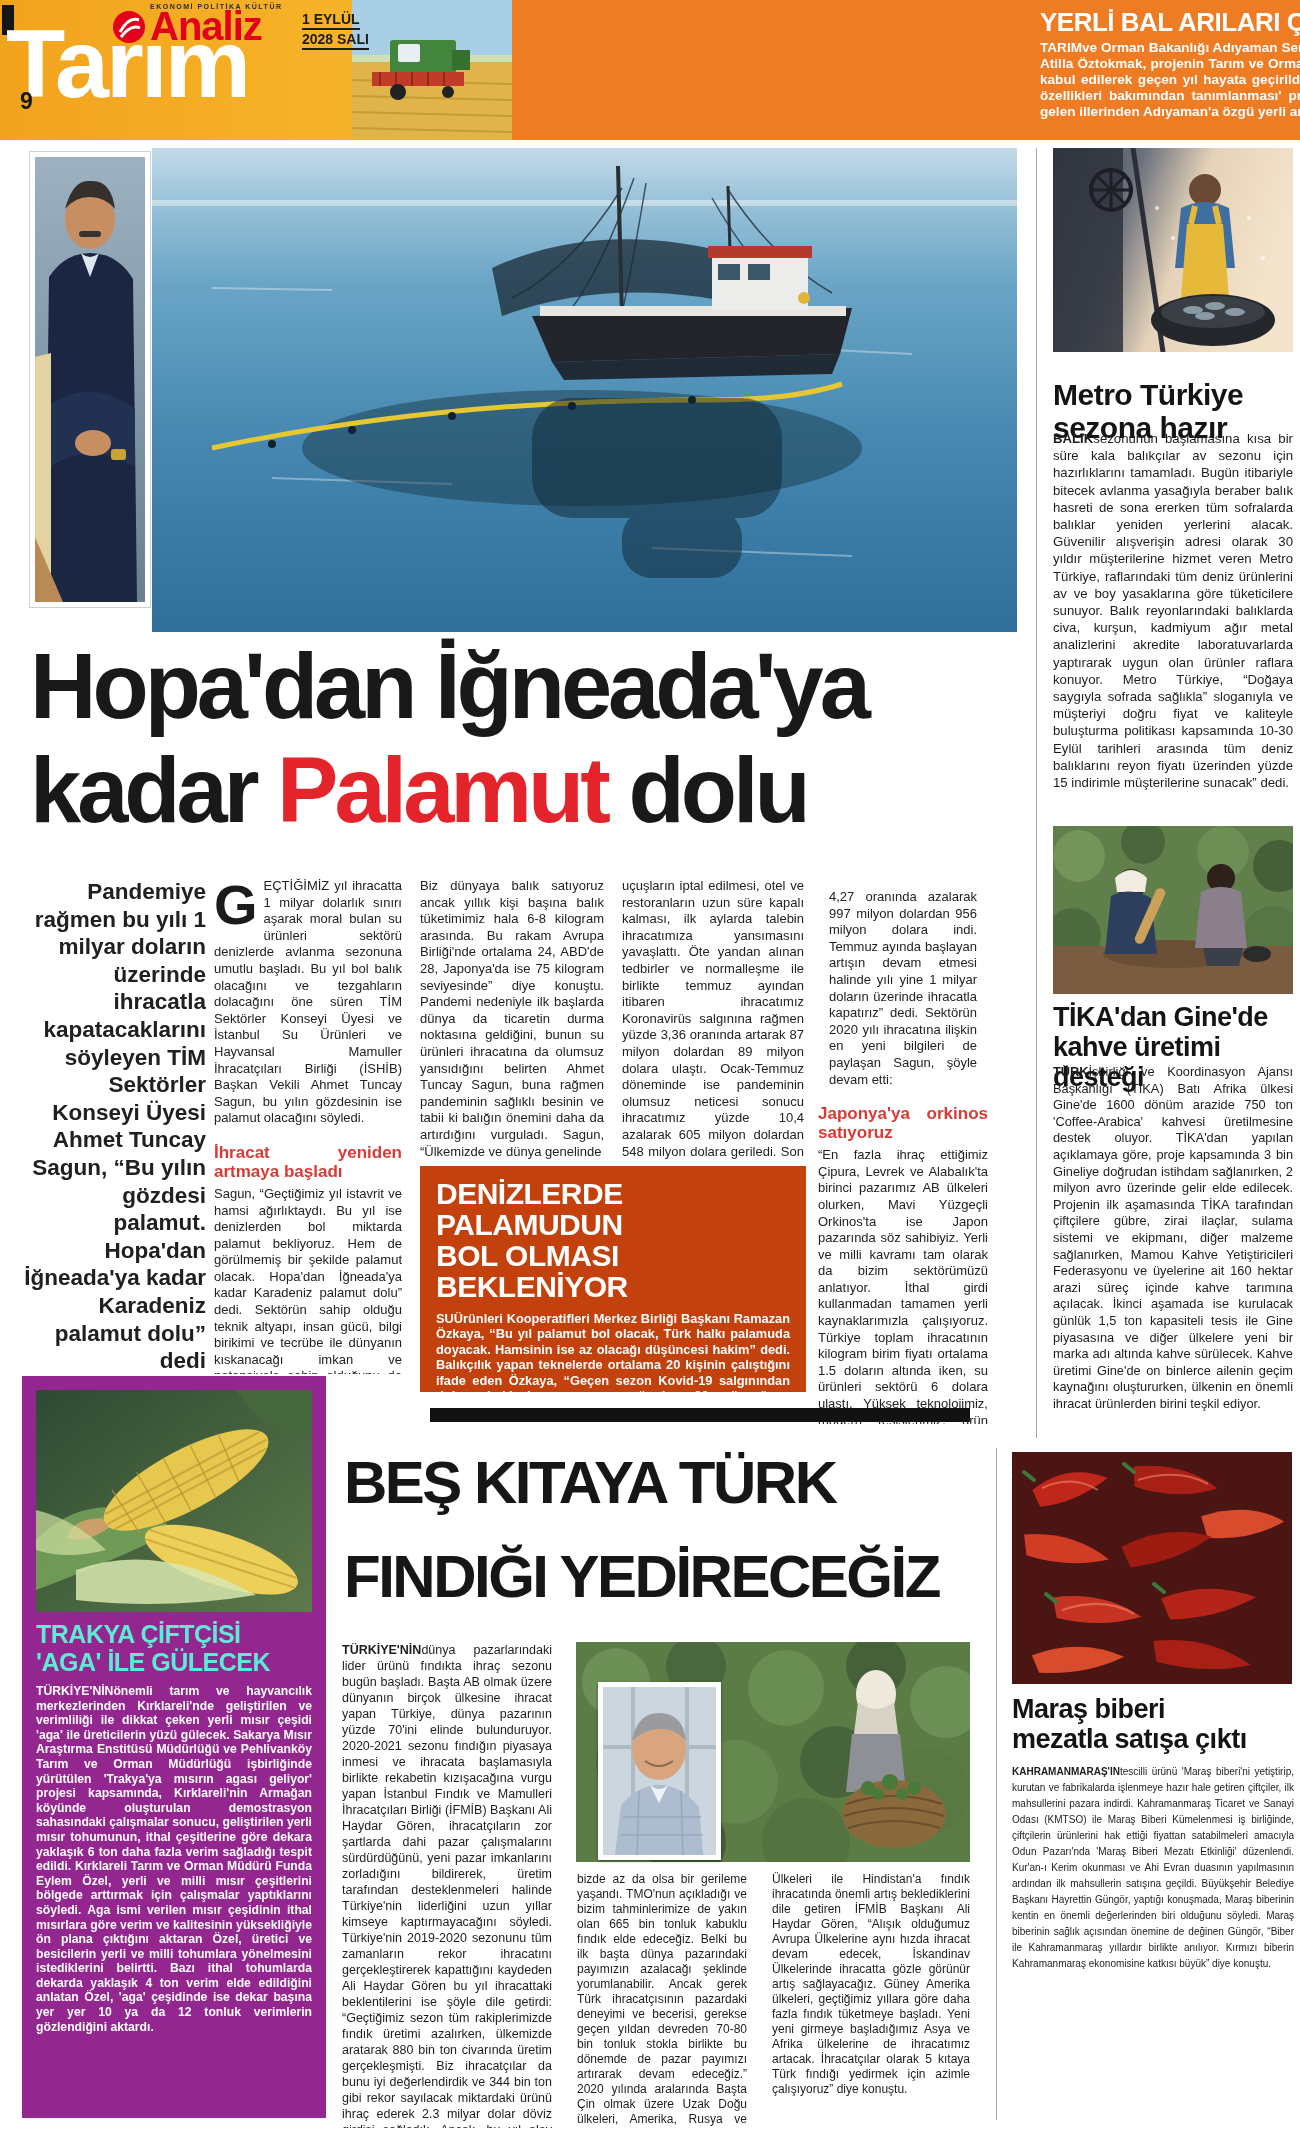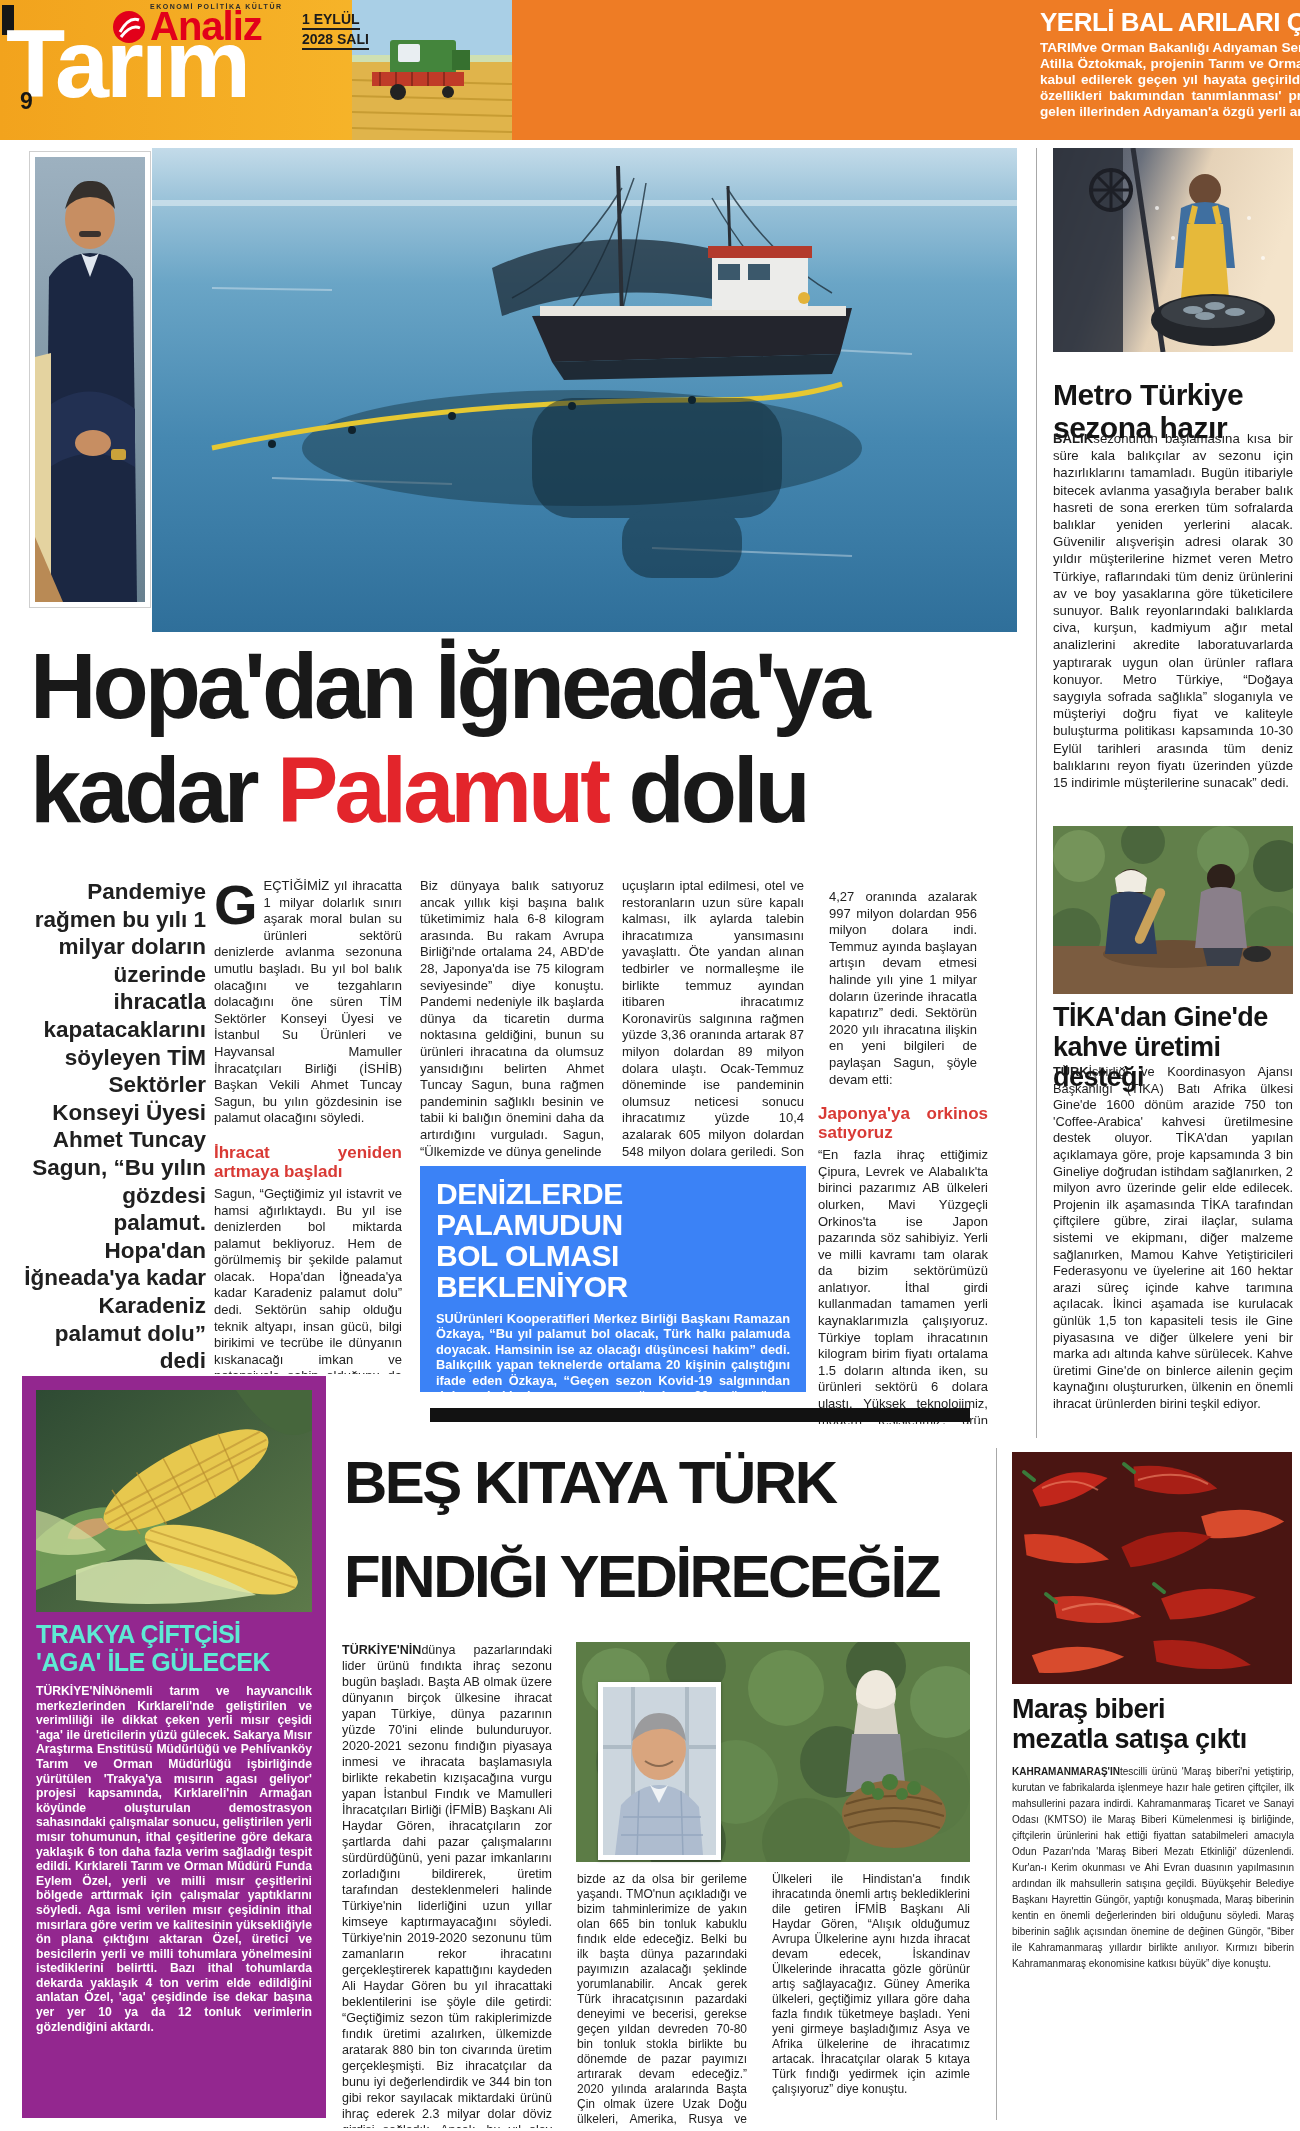--- a/index.html
+++ b/index.html
@@ -31,21 +31,21 @@
   .red{color:#e3252b;}
   .deck{left:24px;top:878px;width:182px;height:494px;font-size:22.5px;line-height:27.6px;font-weight:bold;color:#202020;text-align:right;}
   .bodytxt{font-size:13px;line-height:16.6px;color:#222;}
   .colA{left:214px;top:878px;width:188px;height:496px;}
   .colB{left:420px;top:878px;width:184px;height:284px;}
   .colC{left:622px;top:878px;width:182px;height:284px;}
   .colD{left:818px;top:878px;width:170px;height:546px;}
   .drop{float:left;font-size:56px;line-height:46px;font-weight:800;padding:4px 6px 0 0;color:#1b1b1b;}
   .subhead{color:#d93a35;font-size:17px;line-height:19px;font-weight:700;margin:16px 0 5px 0;}
   
-  .bluebox{left:420px;top:1166px;width:386px;height:226px;background:#3b82f6;color:#fff;padding:12px 16px;box-sizing:border-box;}
+  .bluebox{left:420px;top:1166px;width:386px;height:226px;background:#c2410c;color:#fff;padding:12px 16px;box-sizing:border-box;}
   .blueboxtitle{font-size:30px;line-height:31px;font-weight:800;letter-spacing:-0.5px;}
   .blueboxbody{margin-top:9px;font-size:12.8px;line-height:15.4px;font-weight:bold;}
   
   .blackbar{left:430px;top:1408px;width:540px;height:14px;background:#121212;}
   .findikhead{left:344px;top:1436px;width:650px;font-size:60px;line-height:94px;font-weight:800;letter-spacing:-2.5px;color:#161616;white-space:nowrap;}
   .fcol1{left:342px;top:1642px;width:210px;height:486px;font-size:12.5px;line-height:16px;}
   .findikphoto{left:576px;top:1642px;width:394px;height:220px;}
   .goren{left:598px;top:1682px;width:113px;height:168px;background:#fff;border:5px solid #fff;box-shadow:0 1px 3px rgba(0,0,0,.35);}
   .fcol2{left:577px;top:1872px;width:170px;height:256px;font-size:12px;line-height:15px;}
   .fcol3{left:772px;top:1872px;width:198px;height:256px;font-size:12px;line-height:15px;}

